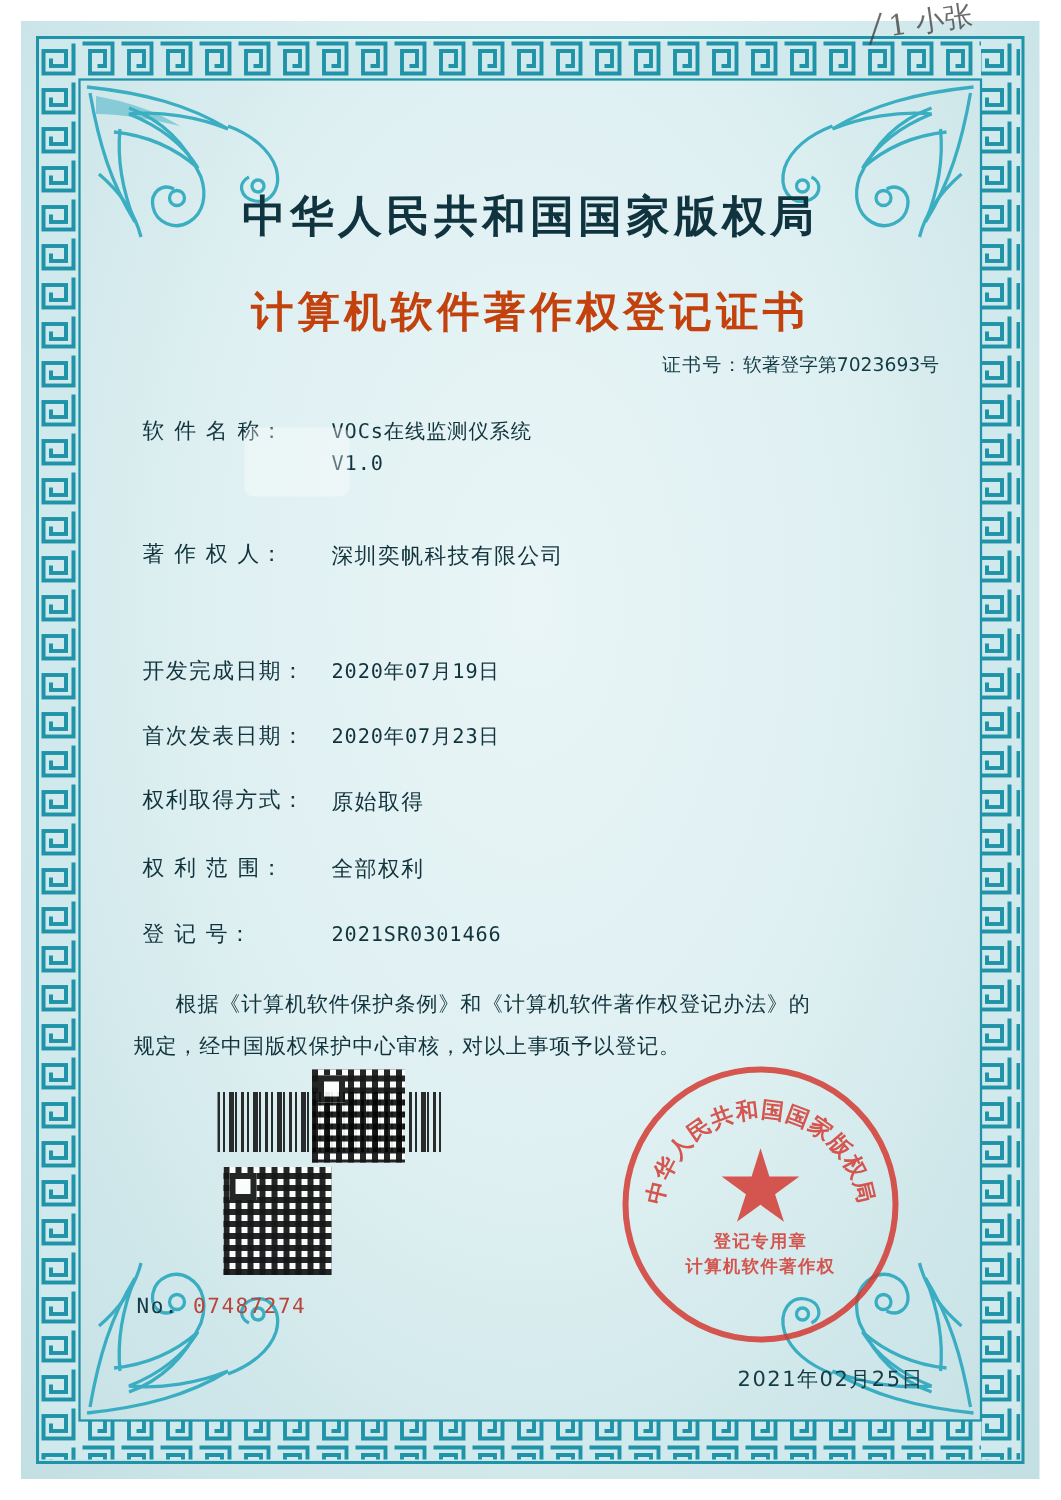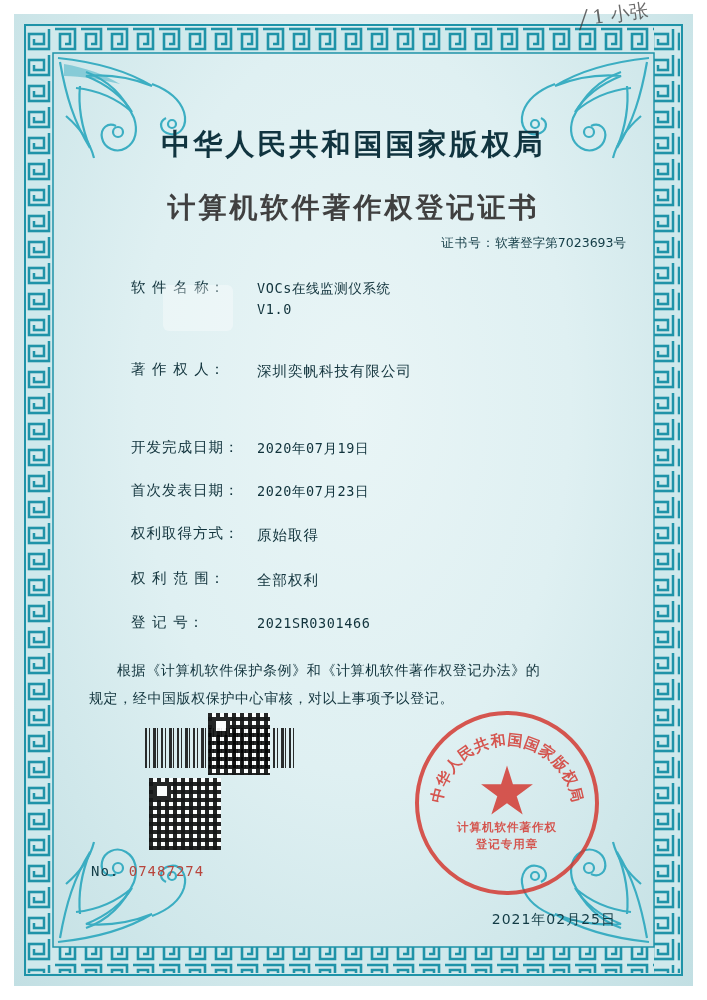--- a/index.html
+++ b/index.html
@@ -63,21 +63,21 @@
     letter-spacing: 3px;
     color: #10343f;
     margin-top: 62px;
   }
   .title-sub {
     text-align: center;
     font-family: "DejaVu Serif", "Liberation Serif", serif;
     font-weight: bold;
     font-size: 28px;
     letter-spacing: 3px;
-    color: #404040;
+    color: #c2410c;
     margin-top: 24px;
   }
 
   .cert-no {
     text-align: right;
     font-size: 12.5px;
     color: #123b45;
     margin-top: 8px;
     padding-right: 18px;
     font-family: "DejaVu Sans", sans-serif;
@@ -95,21 +95,20 @@
     margin-bottom: 22px;
     font-size: 14.5px;
     color: #11333c;
     font-family: "DejaVu Sans", sans-serif;
   }
   .field-label {
     width: 126px;
     flex: 0 0 126px;
     letter-spacing: 1px;
     white-space: nowrap;
-    margin-left: 36px;
   }
   .field-value {
     flex: 1;
     letter-spacing: 0.6px;
     line-height: 1.55;
     font-family: "DejaVu Sans Mono", "Liberation Mono", monospace;
     font-size: 13.5px;
   }
   .field-value.cjk {
     font-family: "DejaVu Sans", sans-serif;
@@ -432,22 +431,22 @@
       <svg class="seal-arc" viewBox="0 0 176 176">
         <defs>
           <path id="arcpath" d="M 22 96 A 66 66 0 0 1 154 96" fill="none"></path>
         </defs>
         <text>
           <textPath href="#arcpath" startOffset="50%" text-anchor="middle" id="sealArcText">中华人民共和国国家版权局</textPath>
         </text>
       </svg>
       <div class="seal-star"></div>
       <div class="seal-bottom">
+        <div>登记专用章</div>
         <div>计算机软件著作权</div>
-        <div>登记专用章</div>
       </div>
     </div>
 
     <div class="bottom-row">
       <div class="doc-no">
         <span>No.</span>
         <span class="num">07487274</span>
       </div>
       <div class="issue-date">2021年02月25日</div>
     </div>

